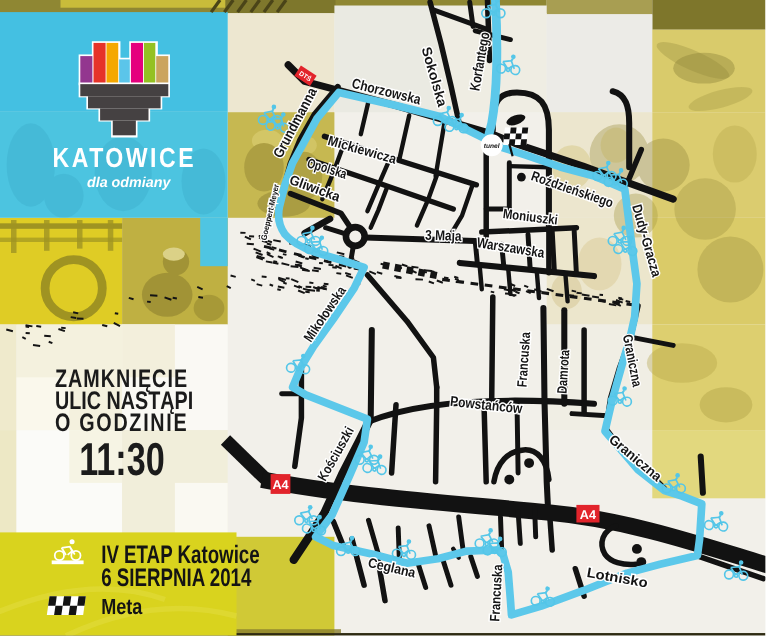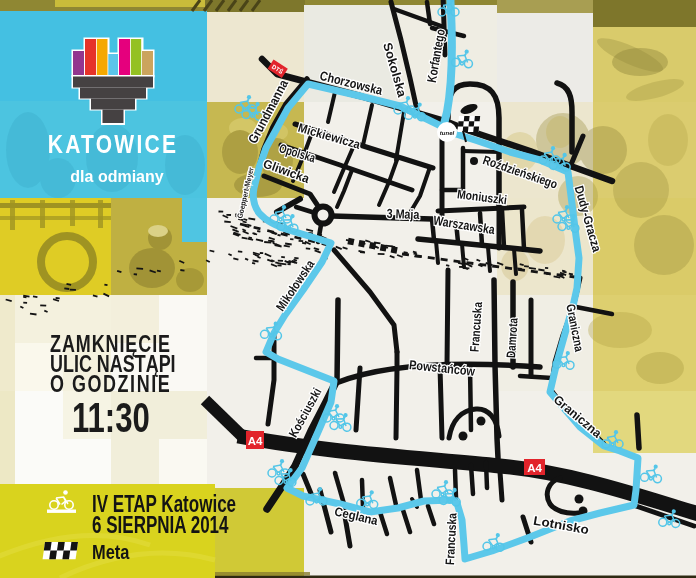--- a/index.html
+++ b/index.html
@@ -481,17 +481,17 @@
         <rect x="0" y="0" width="33" height="17.2" fill="#fff"></rect>
         <rect x="0.0" y="0.0" width="6.6" height="8.6" fill="#131313"></rect>
         <rect x="13.2" y="0.0" width="6.6" height="8.6" fill="#131313"></rect>
         <rect x="26.4" y="0.0" width="6.6" height="8.6" fill="#131313"></rect>
         <rect x="6.6" y="8.6" width="6.6" height="8.6" fill="#131313"></rect>
         <rect x="19.8" y="8.6" width="6.6" height="8.6" fill="#131313"></rect>
       </g>
 
 </svg>
 <div class="t" style="left:0;top:130px;width:226px;text-align:center;color:#fff;font-size:25px;font-weight:bold;letter-spacing:2.7px;transform:scaleX(0.84)">KATOWICE</div>
-<div class="t" style="left:4px;top:168px;width:226px;text-align:center;color:#fff;font-size:16px;font-weight:bold">dla odmiany</div>
+<div class="t" style="left:4px;top:158px;width:226px;text-align:center;color:#fff;font-size:13px;font-style:italic;font-weight:bold">dla odmiany</div>
 <div class="t" style="left:50px;top:334px;font-size:23px;line-height:20px;font-weight:bold;color:#1b1b1b;transform:scaleX(0.78);transform-origin:left top"><span style="letter-spacing:1.2px">ZAMKNIĘCIE</span><br><span>ULIC NASTĄPI</span><br><span style="letter-spacing:2px">O GODZINIE</span></div>
 <div class="t" style="left:72px;top:394px;font-size:42px;font-weight:bold;color:#1b1b1b;transform:scaleX(0.74);transform-origin:left top">11:30</div>
 <div class="t" style="left:92px;top:494px;font-size:23px;line-height:21px;font-weight:bold;color:#141414;transform:scaleX(0.74);transform-origin:left top">IV ETAP Katowice<br>6 SIERPNIA 2014</div>
 <div class="t" style="left:92px;top:541px;font-size:20px;font-weight:bold;color:#141414;transform:scaleX(0.82);transform-origin:left top">Meta</div>
 </div>
 </body></html>

